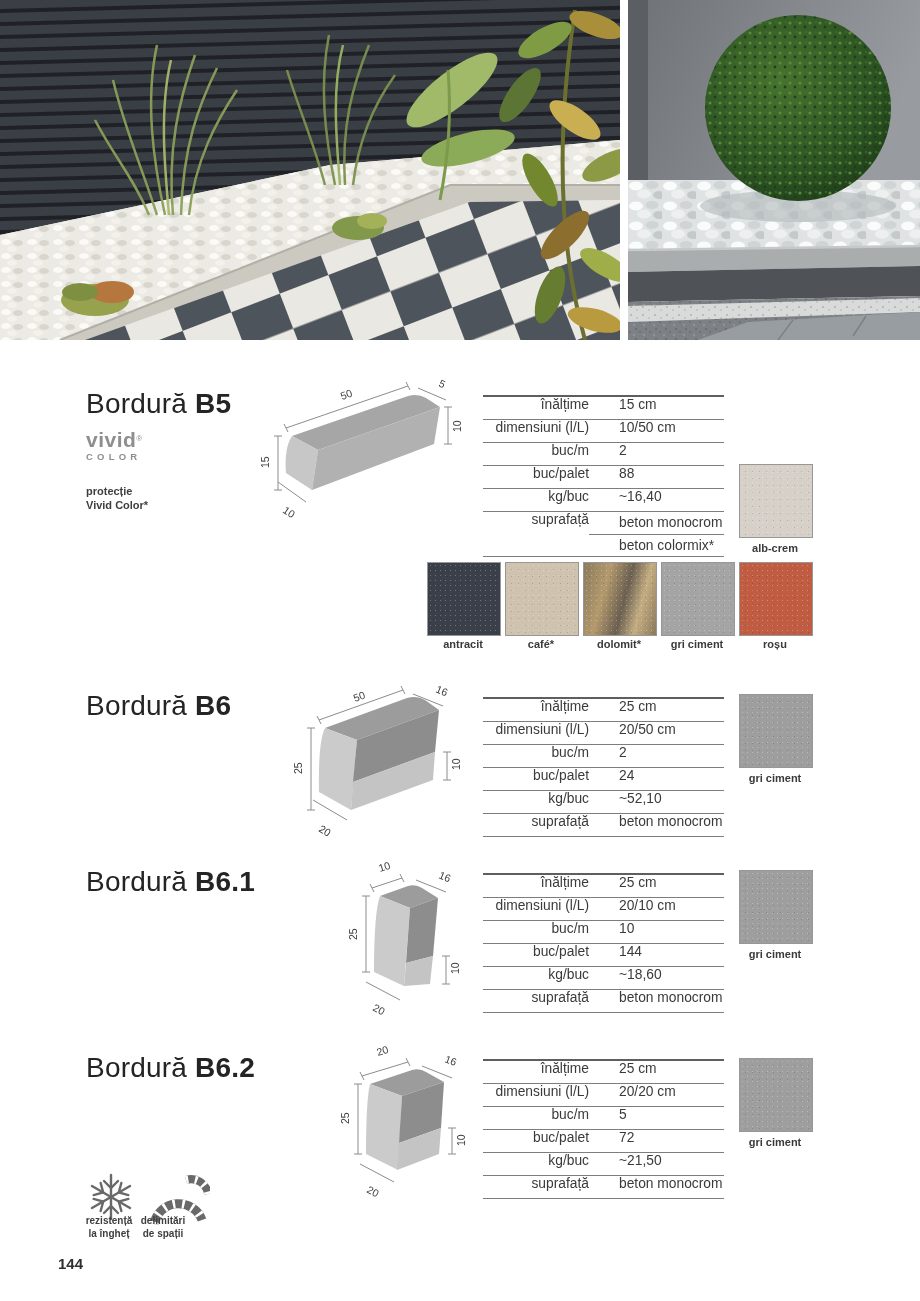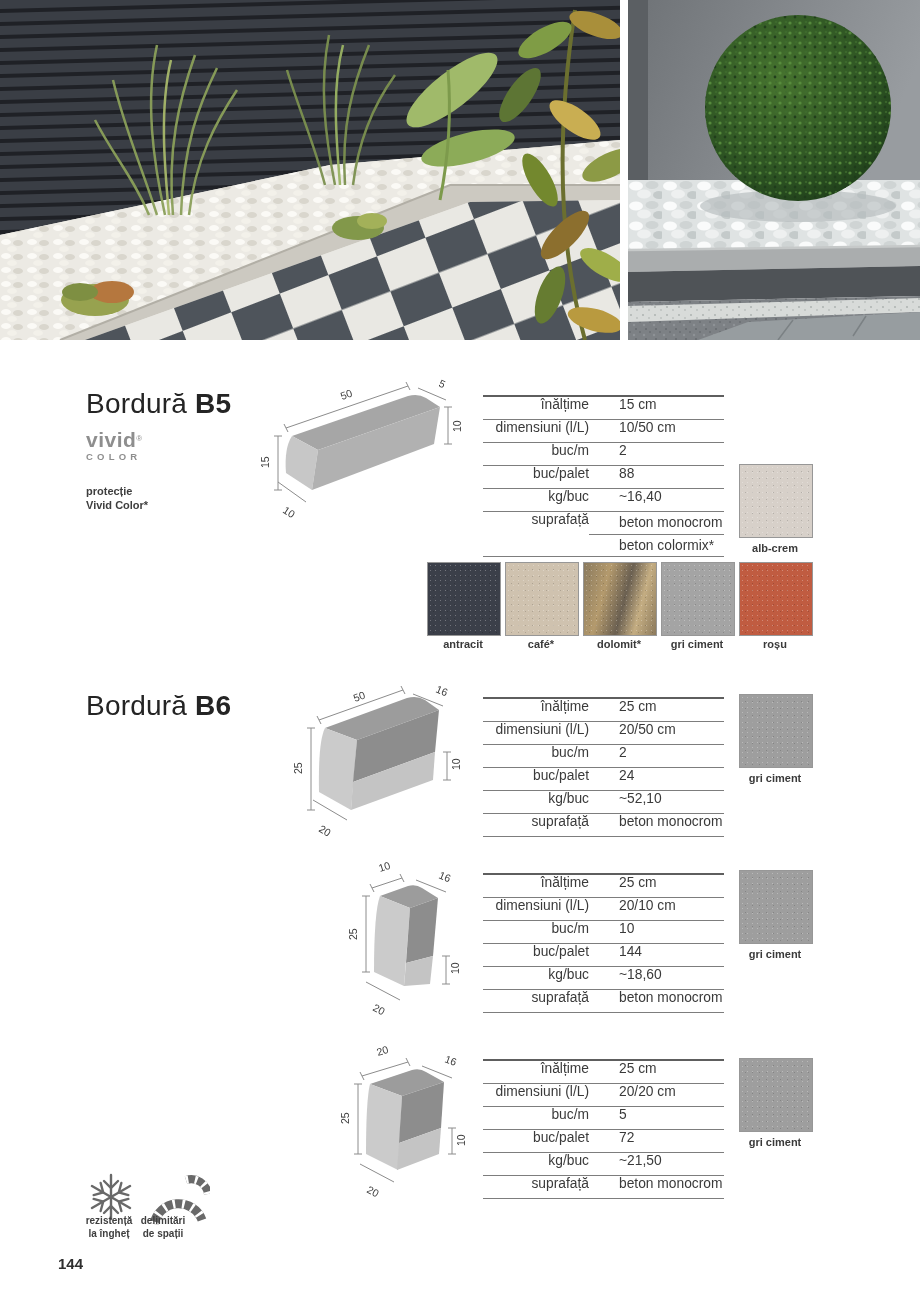--- a/index.html
+++ b/index.html
@@ -292,20 +292,24 @@
         <div class="lbl">suprafață</div>
         <div class="val">beton monocrom</div>
       </div>
   </div>
 
   <div class="swatch" style="left: 739px; top: 694px; background: rgb(158, 158, 158);">
       <div class="tex"></div>
     </div>
   <div class="swatch-label" style="left:715px;top:772px;width:120px">gri ciment</div>
 
+  <div class="title" style="left:86px;top:866px">
+    <span>Bordură</span>
+    <b>B6.1</b>
+  </div>
 
   <svg class="abs" style="left:320px;top:856px" width="165" height="160" viewBox="0 0 165 160">
     <path d="M60,40 L88,30 Q96,28 102,32 L118,42 L90,52 Z" fill="#9c9c9c"></path>
     <path d="M60,40 L90,52 L84,130 L54,116 Q54,56 60,40 Z" fill="#cbcbcb"></path>
     <path d="M90,52 L118,42 L113,100 L86,107 Z" fill="#8d8d8d"></path>
     <path d="M86,107 L113,100 L110,128 L84,130 Z" fill="#c4c4c4"></path>
     <path d="M52,32 L82,22 M50,28 L54,36 M80,18 L84,26" class="dimline"></path>
     <text class="dim" x="60" y="16" transform="rotate(-18 60 16)">10</text>
     <path d="M96,24 L126,36" class="dimline"></path>
     <text class="dim" x="118" y="22" transform="rotate(22 118 22)">16</text>
@@ -342,20 +346,24 @@
         <div class="lbl">suprafață</div>
         <div class="val">beton monocrom</div>
       </div>
   </div>
 
   <div class="swatch" style="left: 739px; top: 870px; background: rgb(158, 158, 158);">
       <div class="tex"></div>
     </div>
   <div class="swatch-label" style="left:715px;top:948px;width:120px">gri ciment</div>
 
+  <div class="title" style="left:86px;top:1052px">
+    <span>Bordură</span>
+    <b>B6.2</b>
+  </div>
 
   <svg class="abs" style="left:320px;top:1042px" width="165" height="160" viewBox="0 0 165 160">
     <path d="M50,42 L92,28 Q100,26 106,30 L124,40 L82,54 Z" fill="#9c9c9c"></path>
     <path d="M50,42 L82,54 L78,128 L46,112 Q46,58 50,42 Z" fill="#cbcbcb"></path>
     <path d="M82,54 L124,40 L121,86 L79,101 Z" fill="#8d8d8d"></path>
     <path d="M79,101 L121,86 L119,112 L77,128 Z" fill="#c4c4c4"></path>
     <path d="M42,34 L88,20 M40,30 L44,38 M86,16 L90,24" class="dimline"></path>
     <text class="dim" x="58" y="14" transform="rotate(-17 58 14)">20</text>
     <path d="M102,24 L132,36" class="dimline"></path>
     <text class="dim" x="124" y="20" transform="rotate(20 124 20)">16</text>

